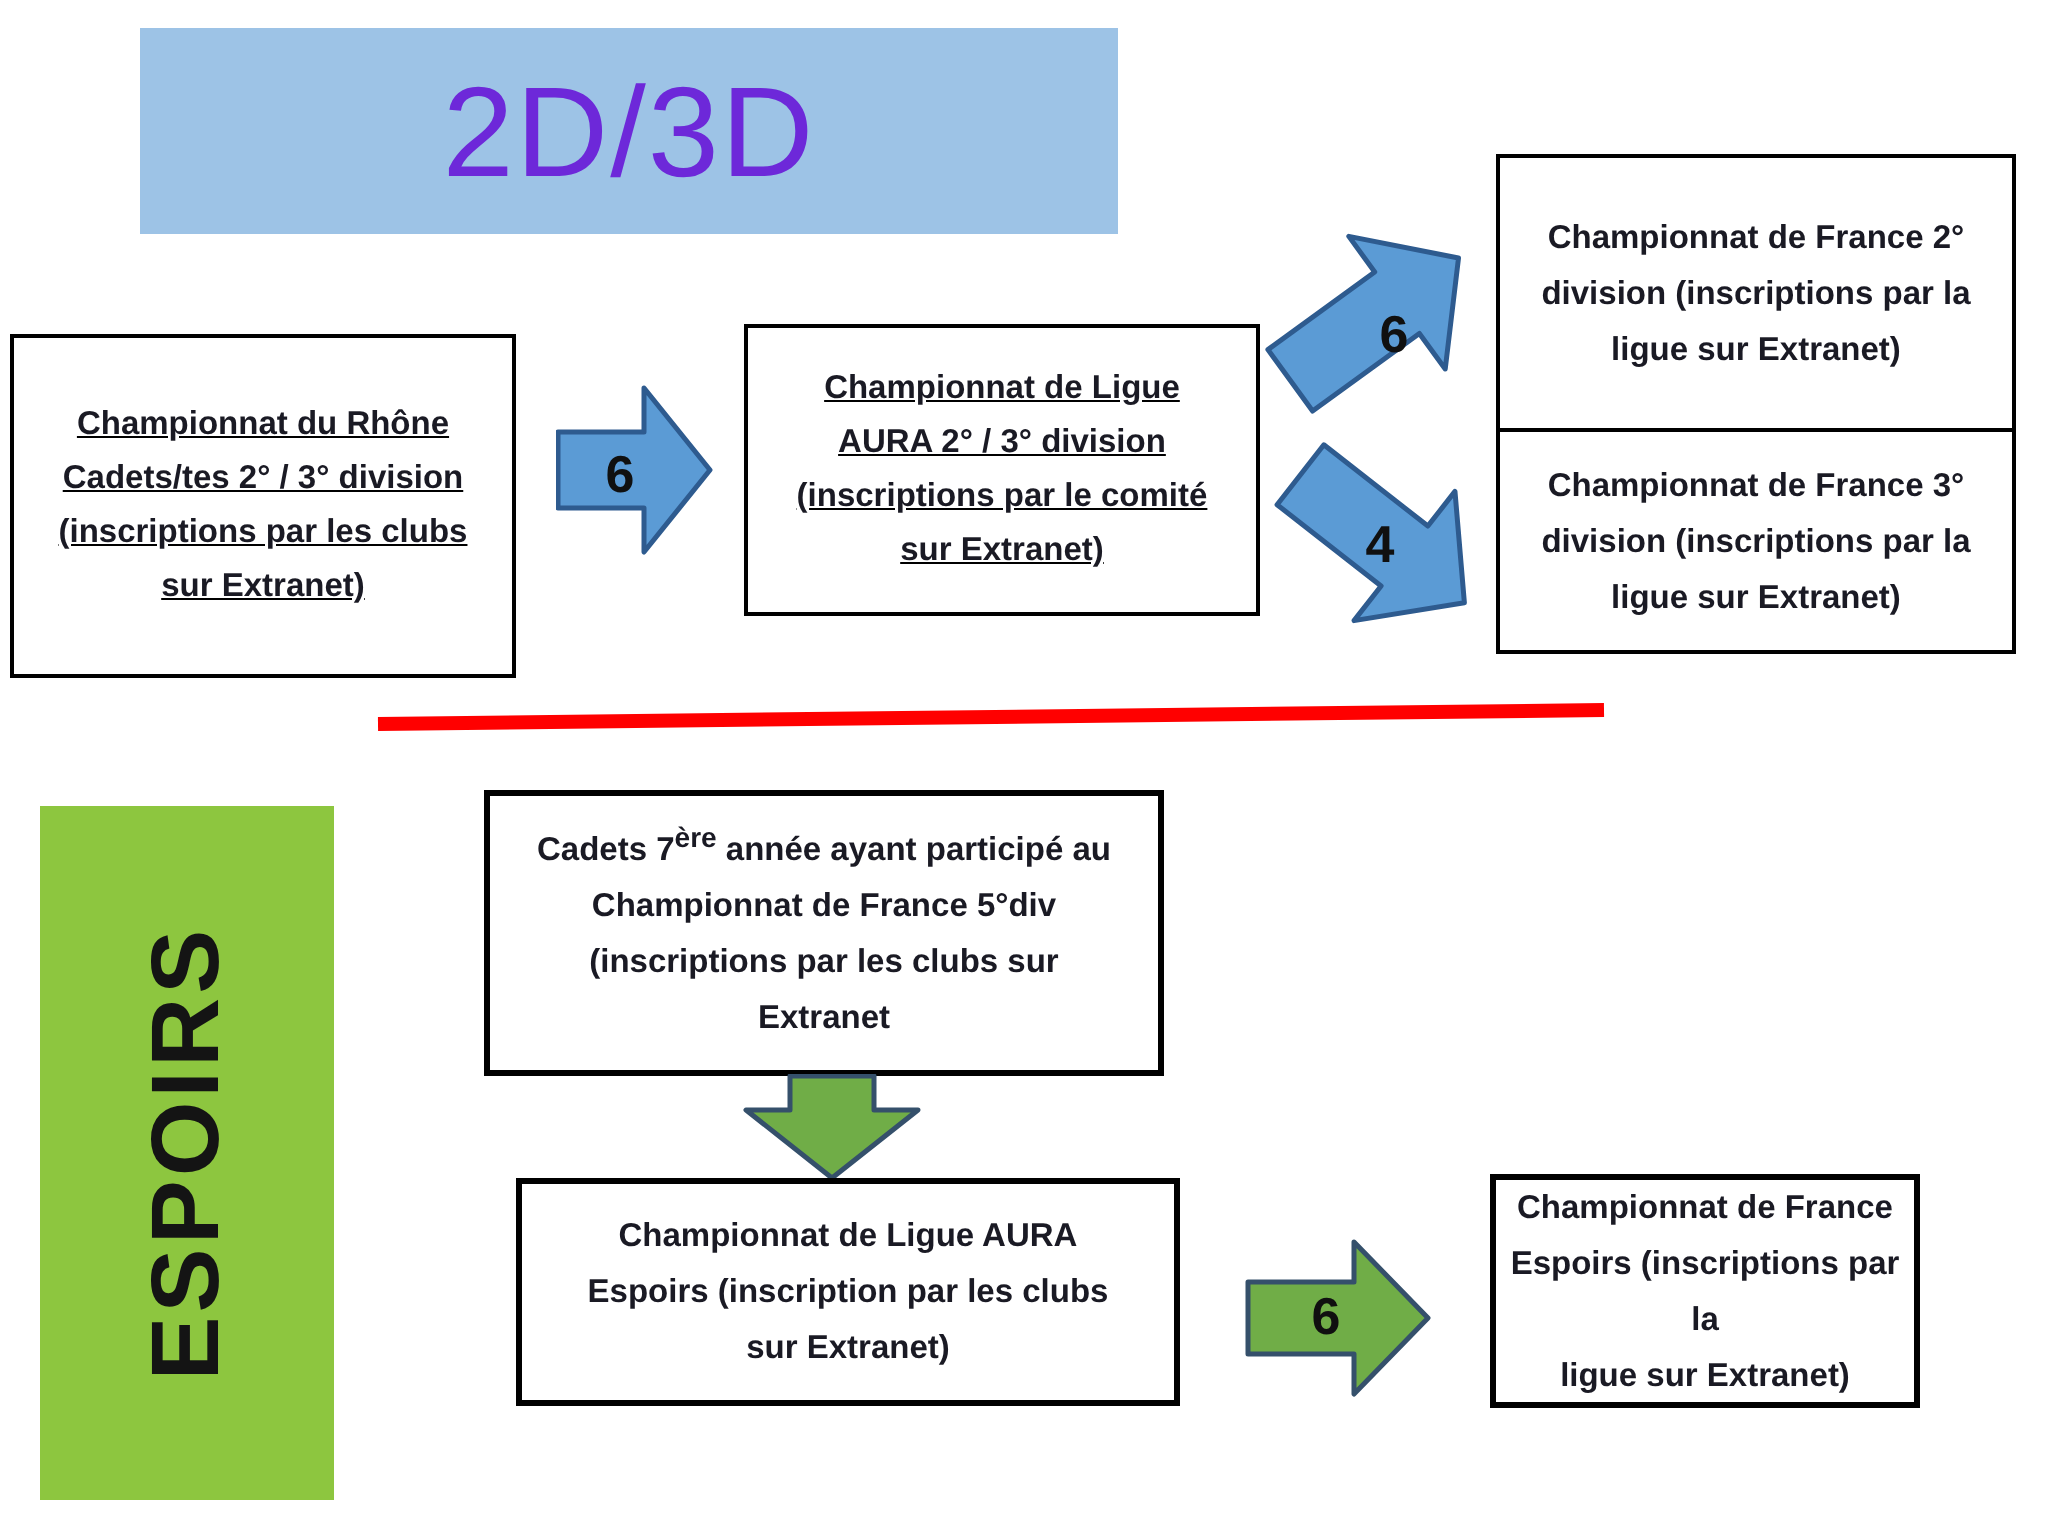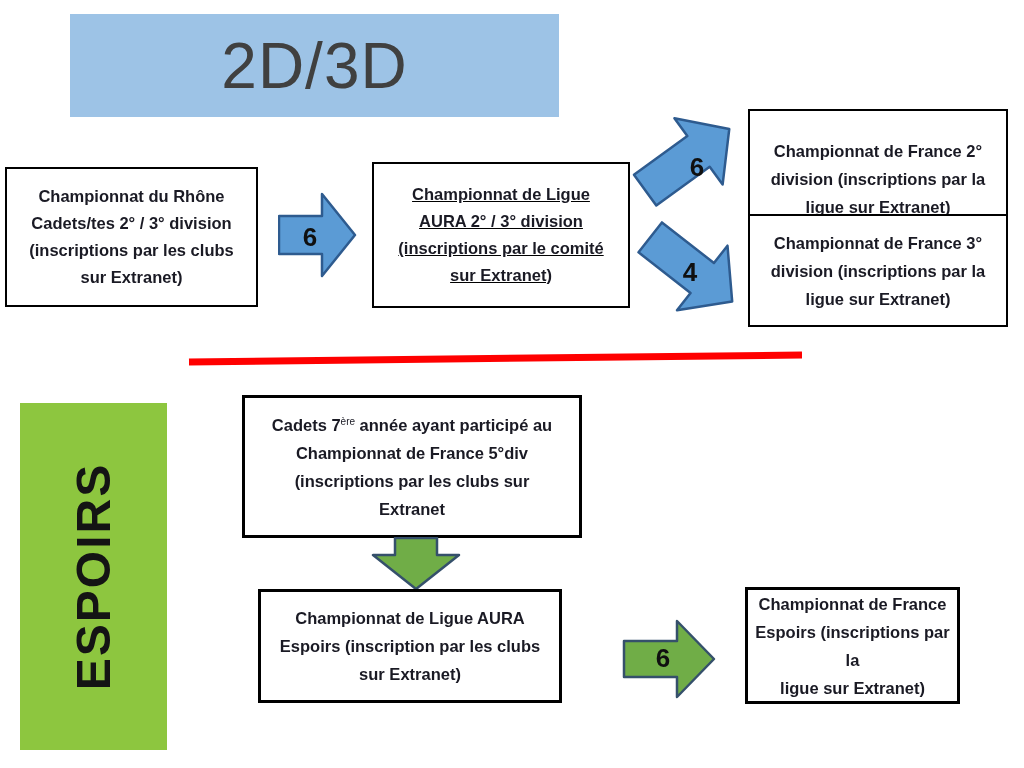--- a/index.html
+++ b/index.html
@@ -14,43 +14,43 @@
     box-sizing:border-box;
   }
   .box-text{
     white-space:pre-line;font-weight:bold;font-size:16.5px;line-height:27px;
     color:#1a1a24;padding:0 6px;
   }
   .title-box{
     position:absolute;left:70px;top:14px;width:489px;height:103px;
     background:#9dc3e6;display:flex;align-items:center;justify-content:center;
   }
-  .title-text{font-size:64px;font-weight:400;color:#404040;letter-spacing:1px;}
+  .title-text{font-size:64px;font-weight:400;color:#6d28d9;letter-spacing:1px;}
   .espoirs-box{
     position:absolute;left:20px;top:403px;width:147px;height:347px;
     background:#8dc63f;display:flex;align-items:center;justify-content:center;
   }
   .espoirs-text{
     transform:rotate(-90deg);font-size:48px;font-weight:600;color:#141414;
     letter-spacing:2px;white-space:nowrap;
   }
   .arrow-num{
     position:absolute;transform:translate(-50%,-50%);
     font-weight:bold;font-size:26px;color:#101010;line-height:1;
   }
-  sup.ord{font-size:10px;font-weight:normal;color:#1a1a24;vertical-align:super;line-height:0;}
+  sup.ord{font-size:14px;font-weight:bold;color:#1a1a24;vertical-align:super;line-height:0;}
 </style>
 </head>
 <body>
 
 <div class="title-box">
   <span class="title-text">2D/3D</span>
 </div>
 
-<div class="wbox" style="left:5px;top:167px;width:253px;height:140px;">
+<div class="wbox" style="left:5px;top:167px;width:253px;height:172px;text-decoration:underline;">
   <span class="box-text">Championnat du Rhône
 Cadets/tes 2° / 3° division
 (inscriptions par les clubs
 sur Extranet)</span>
 </div>
 
 <svg class="abs" style="left:278px;top:188px;" width="80" height="94" viewBox="0 0 80 94">
   <polygon points="1,28 44,28 44,6 77,47 44,88 44,66 1,66" fill="#5b9bd5" stroke="#2e5b8f" stroke-width="2.5" stroke-linejoin="round"></polygon>
 </svg>
 <span class="arrow-num" style="left:310px;top:237px;">6</span>
@@ -65,21 +65,21 @@
 <svg class="abs" style="left:633px;top:112px;transform:rotate(-36deg);" width="110" height="94" viewBox="0 0 110 94">
   <polygon points="2,28 68,28 68,6 106,47 68,88 68,66 2,66" fill="#5b9bd5" stroke="#2e5b8f" stroke-width="2.5" stroke-linejoin="round"></polygon>
 </svg>
 <span class="arrow-num" style="left:697px;top:167px;">6</span>
 
 <svg class="abs" style="left:637px;top:223px;transform:rotate(38deg);" width="110" height="94" viewBox="0 0 110 94">
   <polygon points="2,28 68,28 68,6 106,47 68,88 68,66 2,66" fill="#5b9bd5" stroke="#2e5b8f" stroke-width="2.5" stroke-linejoin="round"></polygon>
 </svg>
 <span class="arrow-num" style="left:690px;top:272px;">4</span>
 
-<div class="wbox" style="left:748px;top:77px;width:260px;height:140px;margin-top:32px;">
+<div class="wbox" style="left:748px;top:77px;width:260px;height:140px;">
   <span class="box-text" style="line-height:28px;">Championnat de France 2°
 division (inscriptions par la
 ligue sur Extranet)</span>
 </div>
 
 <div class="wbox" style="left:748px;top:214px;width:260px;height:113px;">
   <span class="box-text" style="line-height:28px;">Championnat de France 3°
 division (inscriptions par la
 ligue sur Extranet)</span>
 </div>
@@ -96,21 +96,21 @@
   <span class="box-text" style="line-height:28px;"><span>Cadets 7</span><sup class="ord">ère</sup><span> année ayant participé au
 Championnat de France 5°div
 (inscriptions par les clubs sur
 Extranet</span></span>
 </div>
 
 <svg class="abs" style="left:371px;top:537px;" width="90" height="54" viewBox="0 0 90 54">
   <polygon points="24,1 66,1 66,18 88,18 45,52 2,18 24,18" fill="#70ad47" stroke="#35506b" stroke-width="2.5" stroke-linejoin="round"></polygon>
 </svg>
 
-<div class="wbox" style="left:258px;top:589px;width:304px;height:114px;border-width:3px;">
+<div class="wbox" style="left:258px;top:589px;width:332px;height:114px;border-width:3px;">
   <span class="box-text" style="line-height:28px;">Championnat de Ligue AURA
 Espoirs (inscription par les clubs
 sur Extranet)</span>
 </div>
 
 <svg class="abs" style="left:622px;top:616px;" width="95" height="86" viewBox="0 0 95 86">
   <polygon points="2,25 55,25 55,5 92,43 55,81 55,61 2,61" fill="#70ad47" stroke="#35506b" stroke-width="2.5" stroke-linejoin="round"></polygon>
 </svg>
 <span class="arrow-num" style="left:663px;top:658px;">6</span>
 

